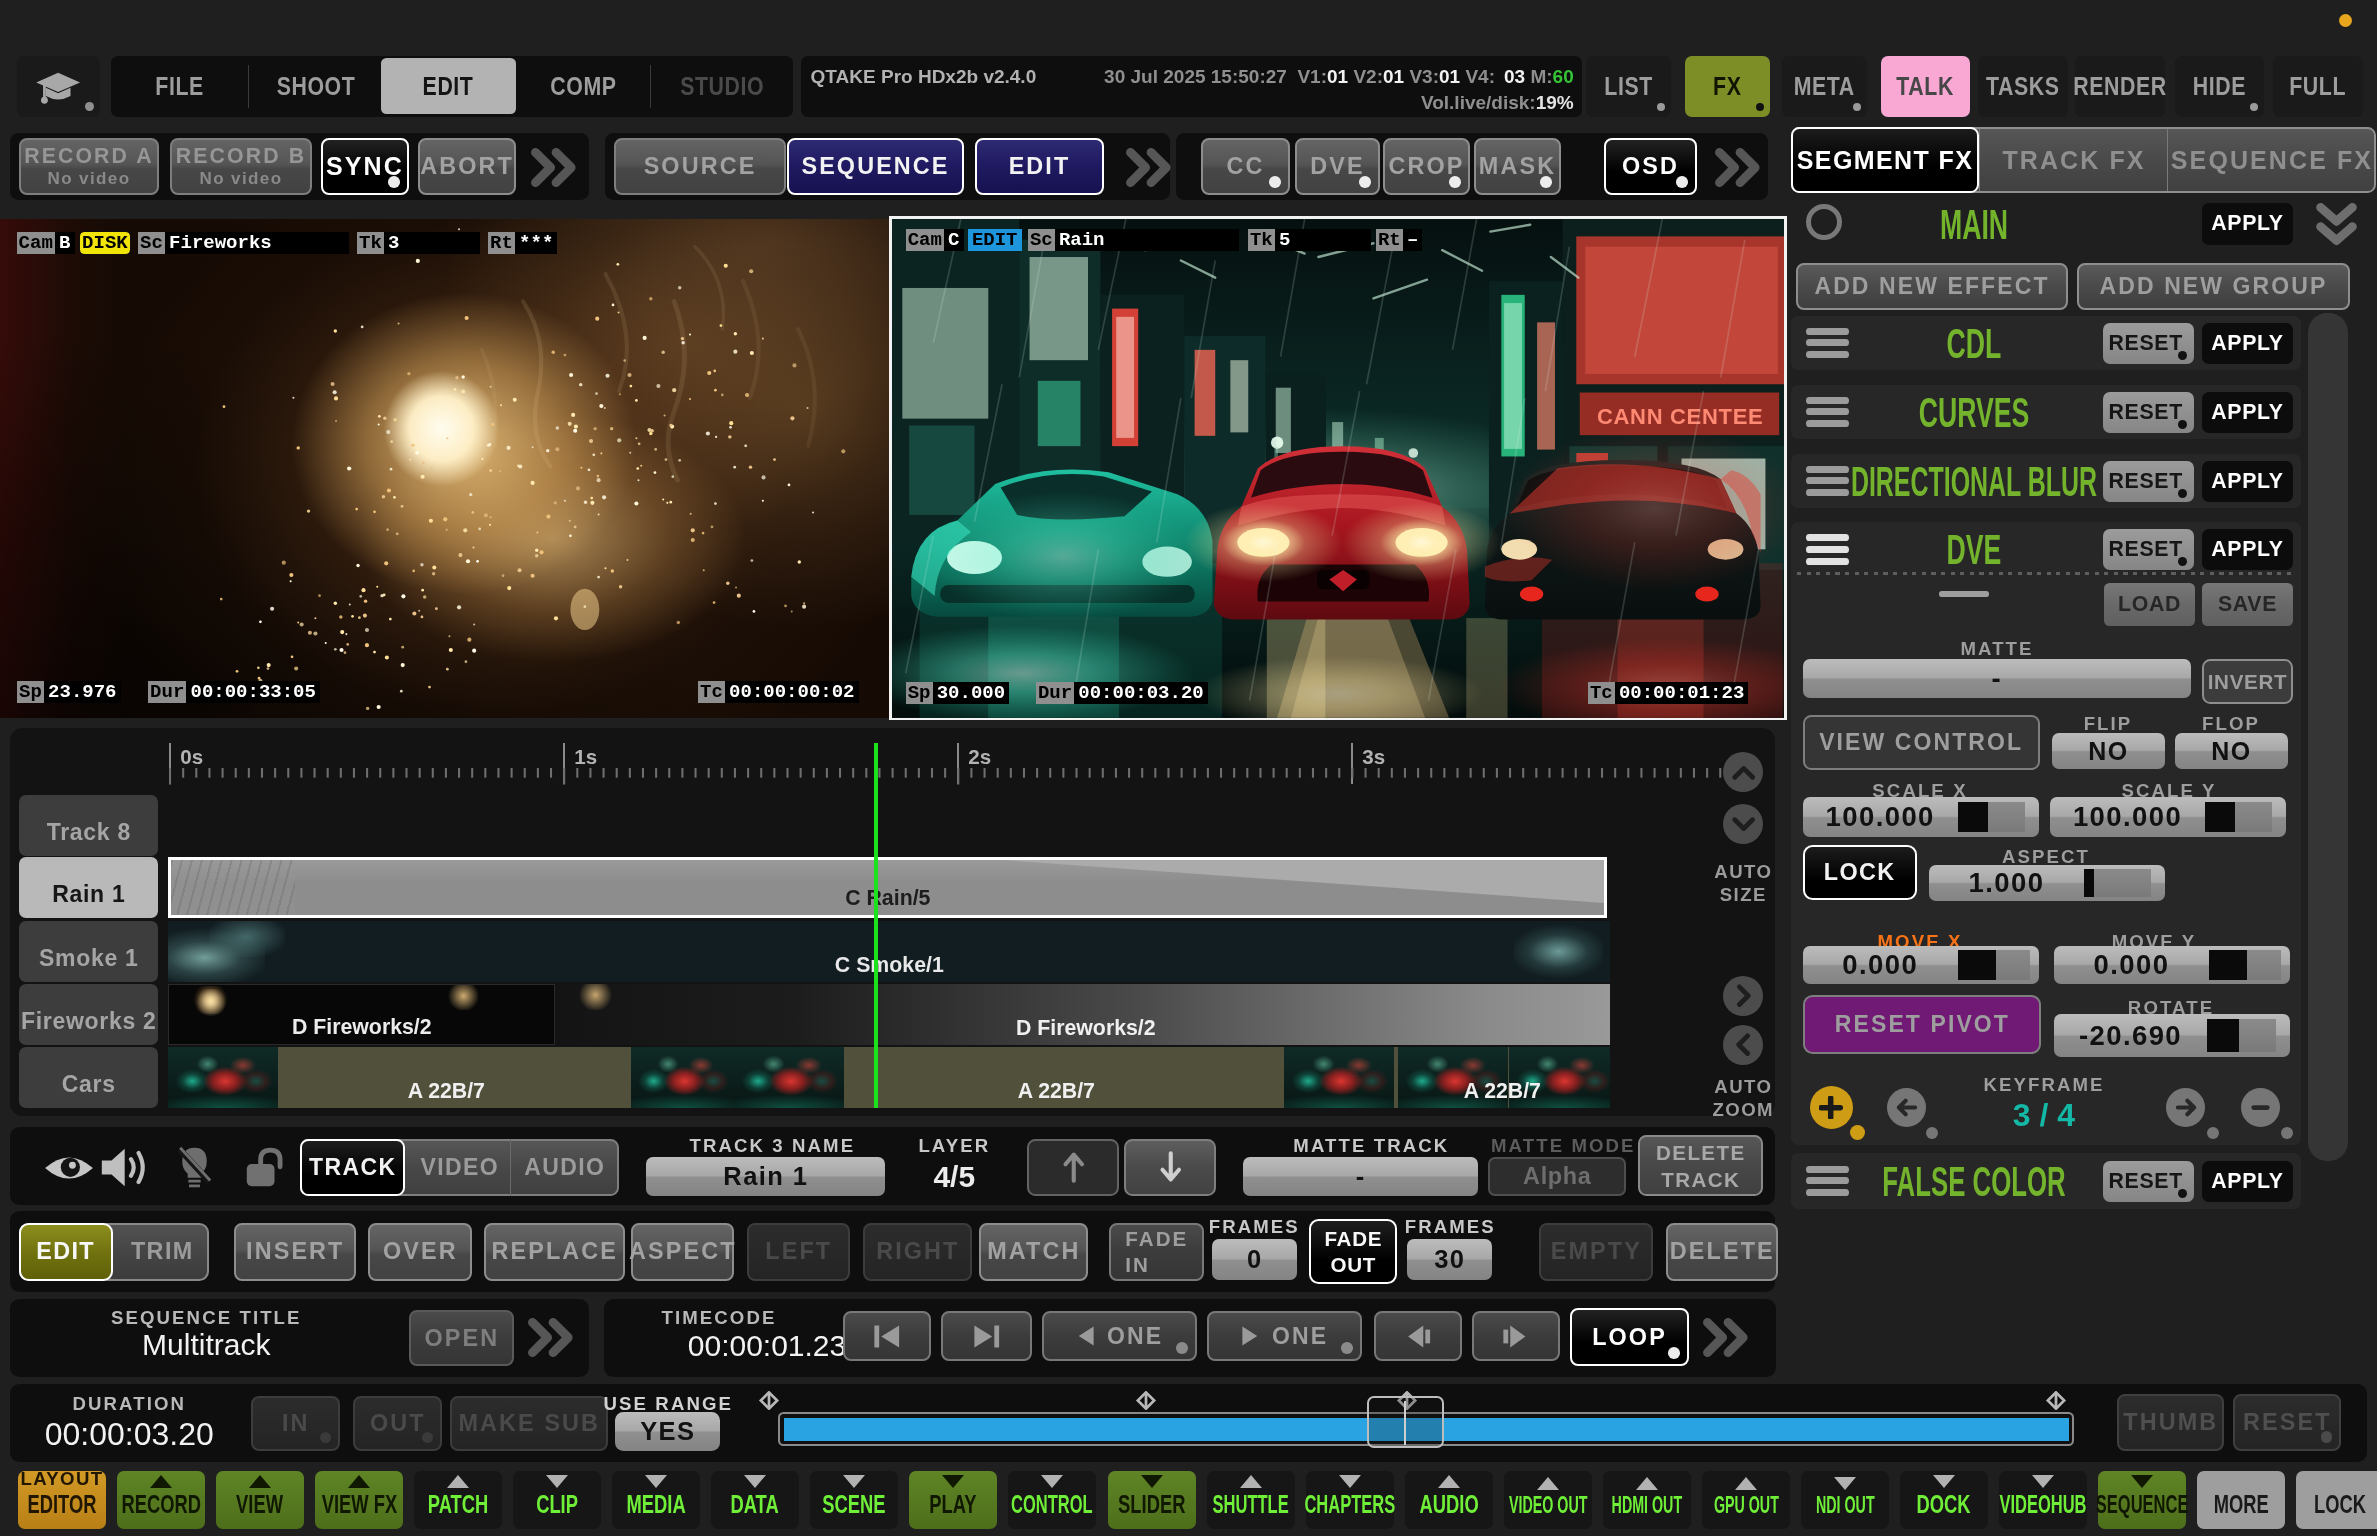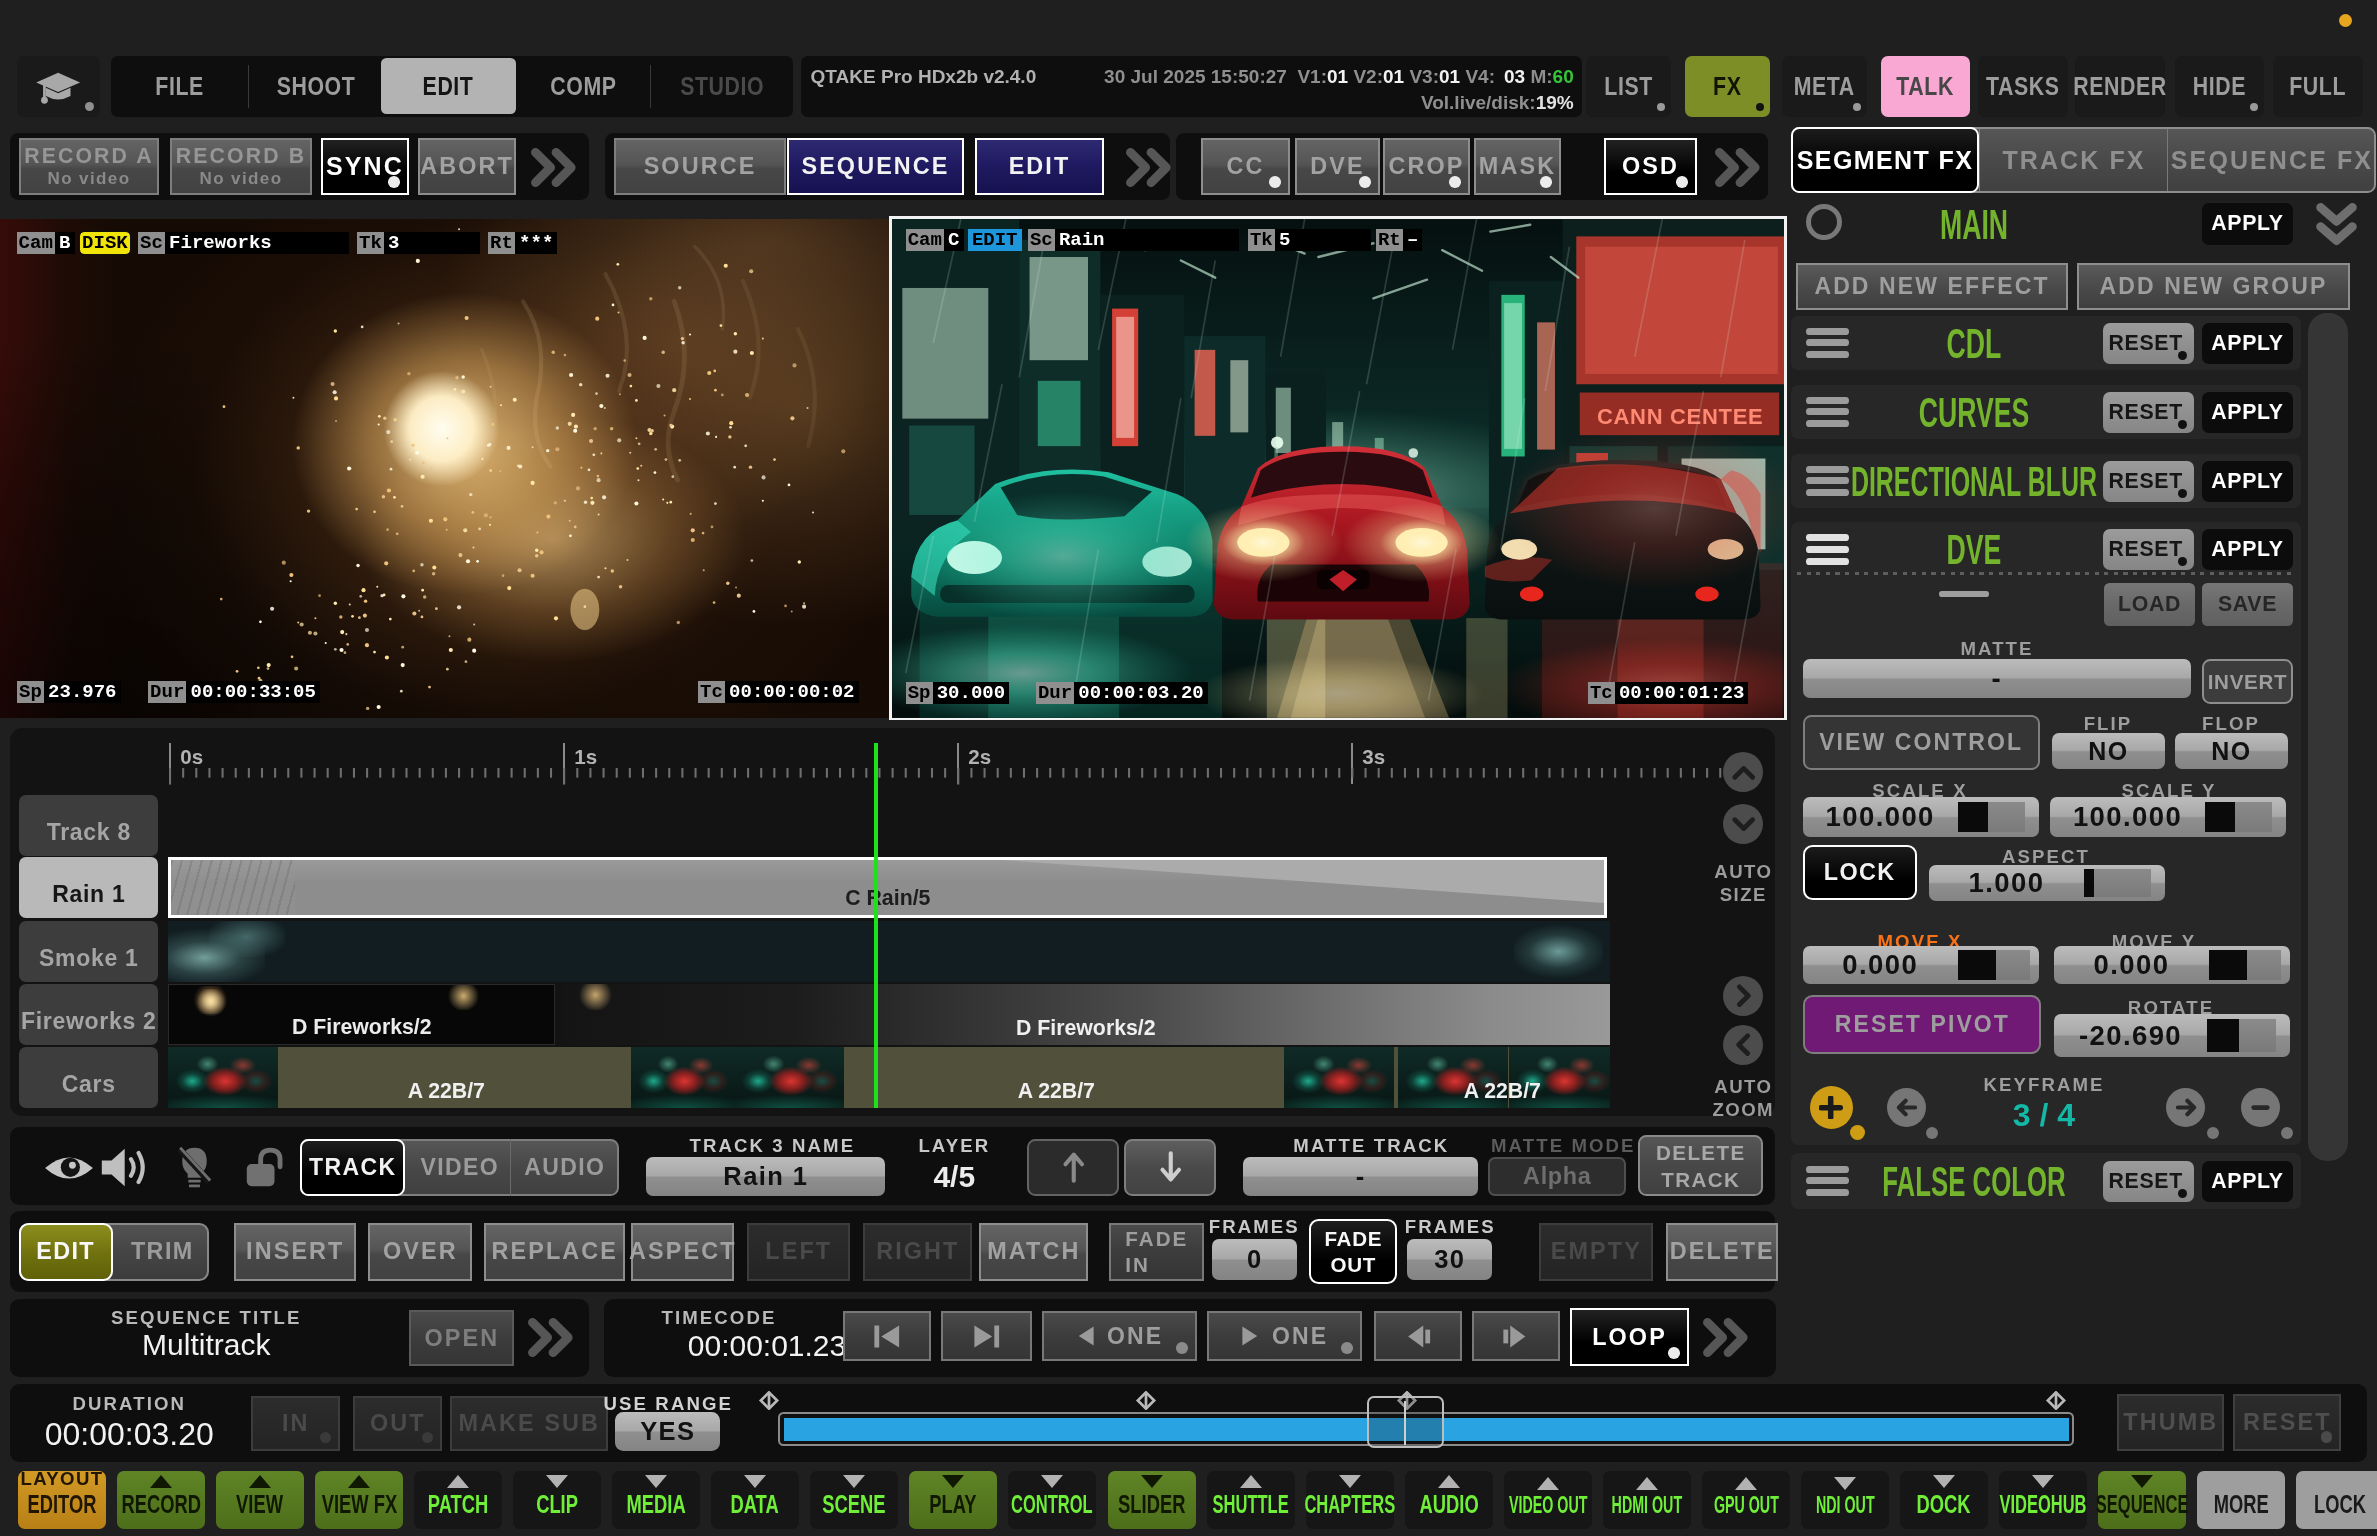--- a/index.html
+++ b/index.html
@@ -3,21 +3,21 @@
 <meta charset="utf-8">
 <style>
   * { margin:0; padding:0; box-sizing:border-box; }
   html,body { background:#1b1b1b; }
   #app { position:relative; width:2377px; height:1537px; background:#1f1f1f; overflow:hidden;
          font-family:"Liberation Sans", sans-serif; }
   .abs { position:absolute; }
   .flex { display:flex; align-items:center; justify-content:center; }
   
   .btn { position:absolute; display:flex; align-items:center; justify-content:center;
-         border-radius:0; border:2.1px solid #8d8d8d;
+         border-radius:8px; border:2.1px solid #8d8d8d;
          background:linear-gradient(#646464, #555 45%, #474747 55%, #424242);
          color:#a2a2a2; font-weight:bold; letter-spacing:2.1px; font-size:23.4px; }
   .btn.dim { border-color:#3c3c3c; background:linear-gradient(#2c2c2c,#242424); color:#4a4a4a; }
   .btn.dark2 { border-color:#787878; background:linear-gradient(#4a4a4a,#3c3c3c 50%,#353535); color:#9e9e9e; }
   .btn.blk { border-color:#fff; background:linear-gradient(#222,#000 60%); color:#fff; }
   .btn.navy { border-color:#fff; background:linear-gradient(#2e2a72,#201b62 45%,#161250); color:#f2f2f2; }
   .btn.green2 { border-color:#fff; background:linear-gradient(#567d20,#466416 55%,#3a5412); color:#fff; }
   .dot { position:absolute; right:6.9px; bottom:5.5px; width:11.7px; height:11.7px; border-radius:50%; background:#ececec; }
   .dot.greydot { background:#8a8a8a; }
   
@@ -893,20 +893,21 @@
     <div class="abs" style="left:0;top:0;width:100%;height:100%;background:#ababab;clip-path:polygon(58% 0%, 100% 0%, 100% 78%);"></div>
     <div class="abs" style="left:0;top:0;width:124px;height:100%;background:
       repeating-linear-gradient(105deg, rgba(120,120,120,.5) 0 2.1px, rgba(150,150,150,.3) 2.1px 9.6px);"></div>
     <div class="abs" style="left:0;width:100%;bottom:4.1px;text-align:center;color:#1d1d1d;font-size:21.3px;font-weight:bold;">C Rain/5</div>
   </div>
 
   <div class="abs" style="left:158px;top:193px;width:1442px;height:61px;background:#111d21;overflow:hidden;">
     <div class="abs" style="left:-13.8px;top:6.9px;width:110px;height:54px;background:radial-gradient(ellipse 60% 55% at 45% 55%, rgba(130,180,175,.85) 0%, rgba(80,120,118,.4) 55%, rgba(40,70,68,0) 100%);"></div>
     <div class="abs" style="left:41px;top:-5.5px;width:76px;height:41px;background:radial-gradient(ellipse 55% 55% at 50% 50%, rgba(100,150,148,.6) 0%, rgba(40,70,68,0) 100%);"></div>
     <div class="abs" style="right:6.9px;top:2.8px;width:89px;height:55px;background:radial-gradient(ellipse 55% 50% at 50% 50%, rgba(130,185,180,.8) 0%, rgba(70,110,108,.35) 60%, rgba(40,70,68,0) 100%);"></div>
+    <div class="abs" style="left:0;width:100%;bottom:4.1px;text-align:center;color:#e8e8e8;font-size:21.3px;font-weight:bold;">C Smoke/1</div>
   </div>
 
   <div class="abs" style="left:158px;top:256px;width:387px;height:61px;background:#070707;border:1.4px solid #2a2a2a;overflow:hidden;">
     <div class="abs" style="left:20.6px;top:1.4px;width:41px;height:27.5px;background:radial-gradient(circle at 50% 50%, rgba(240,200,130,.9) 0%, rgba(180,130,70,.4) 40%, rgba(90,60,30,0) 70%);"></div>
     <div class="abs" style="left:26px;top:4.1px;width:32px;height:32px;background:radial-gradient(circle at 50% 40%, rgba(255,230,170,.9) 0%, rgba(90,60,30,0) 60%);"></div>
     <div class="abs" style="left:275px;top:-2.8px;width:39px;height:27.5px;background:radial-gradient(circle at 50% 50%, rgba(240,200,130,.85) 0%, rgba(90,60,30,0) 65%);"></div>
     <div class="abs" style="left:0;width:100%;bottom:4.1px;text-align:center;color:#ececec;font-size:21.3px;font-weight:bold;">D Fireworks/2</div>
   </div>
   <div class="abs" style="left:551px;top:256px;width:1049px;height:61px;background:linear-gradient(90deg,#141414 0%, #1c1c1c 22%, #4a4a4a 55%, #8a8a8a 88%, #999 100%);overflow:hidden;">
     <div class="abs" style="left:13.8px;top:-4.1px;width:41px;height:30px;background:radial-gradient(circle at 50% 50%, rgba(240,200,130,.8) 0%, rgba(90,60,30,0) 65%);"></div>

